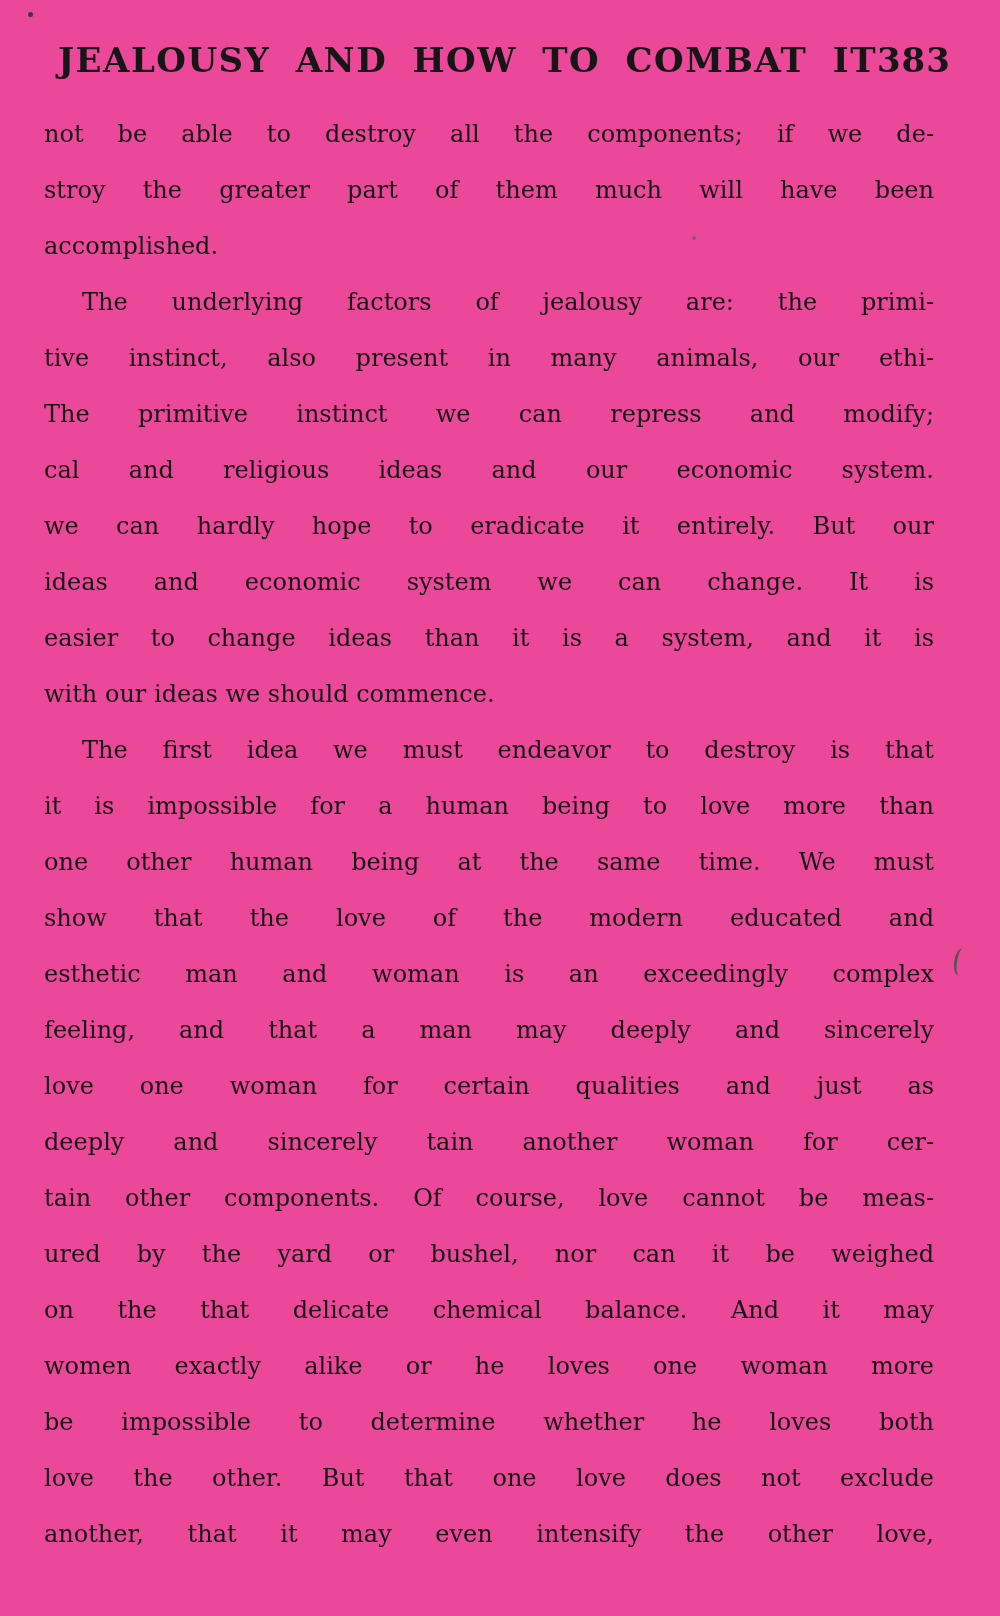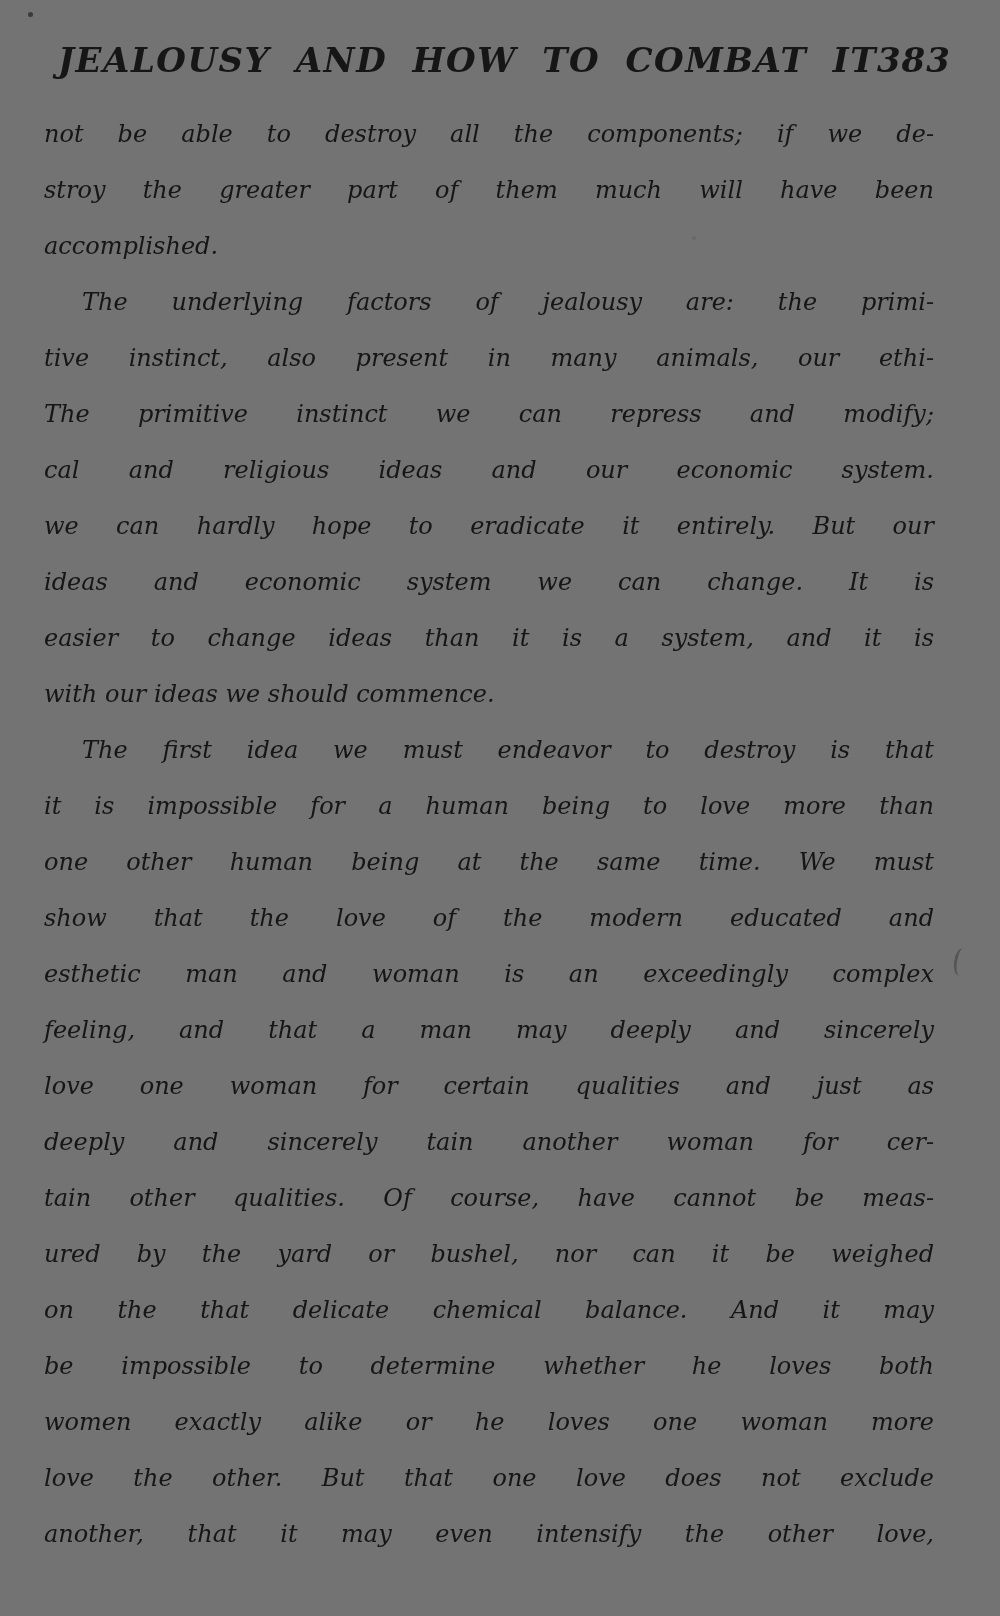--- a/index.html
+++ b/index.html
@@ -5,26 +5,25 @@
   html, body {
     margin: 0;
     padding: 0;
     background: #e9e9e6;
   }
   .page {
     position: relative;
     width: 1000px;
     height: 1616px;
     margin: 0 auto;
-    background: #737373;
+    background: #ec4899;
     color: #161616;
     font-family: "DejaVu Serif", "Liberation Serif", serif;
     overflow: hidden;
     box-sizing: border-box;
-    font-style: italic;
   }
   .content {
     position: absolute;
     left: 44px;
     right: 66px;
     top: 40px;
   }
   .header {
     display: flex;
     justify-content: space-between;
@@ -112,23 +111,23 @@
         </div>
         <div class="paragraph">
           <div class="line indent">The first idea we must endeavor to destroy is that</div>
           <div class="line">it is impossible for a human being to love more than</div>
           <div class="line">one other human being at the same time. We must</div>
           <div class="line">show that the love of the modern educated and</div>
           <div class="line">esthetic man and woman is an exceedingly complex</div>
           <div class="line">feeling, and that a man may deeply and sincerely</div>
           <div class="line">love one woman for certain qualities and just as</div>
           <div class="line">deeply and sincerely tain another woman for cer-</div>
-          <div class="line">tain other qualities. Of course, have cannot be meas-</div>
+          <div class="line">tain other components. Of course, love cannot be meas-</div>
           <div class="line">ured by the yard or bushel, nor can it be weighed</div>
           <div class="line">on the that delicate chemical balance. And it may</div>
+          <div class="line">women exactly alike or he loves one woman more</div>
           <div class="line">be impossible to determine whether he loves both</div>
-          <div class="line">women exactly alike or he loves one woman more</div>
           <div class="line">love the other. But that one love does not exclude</div>
           <div class="line">another, that it may even intensify the other love,</div>
         </div>
       </div>
   </div>
 </div>
 
 </body></html>

